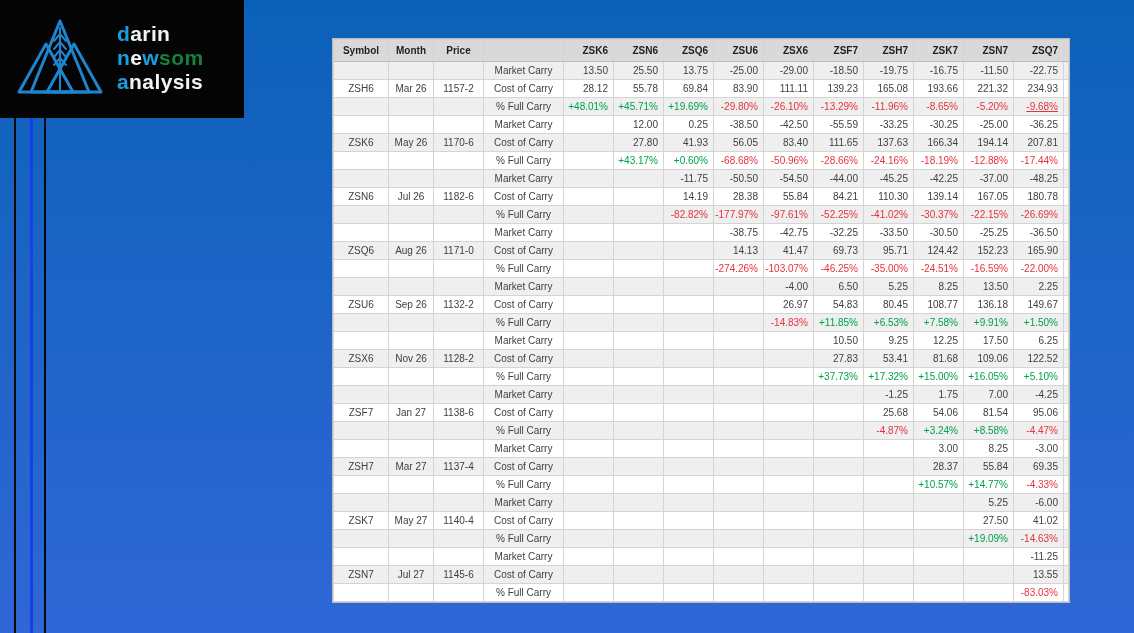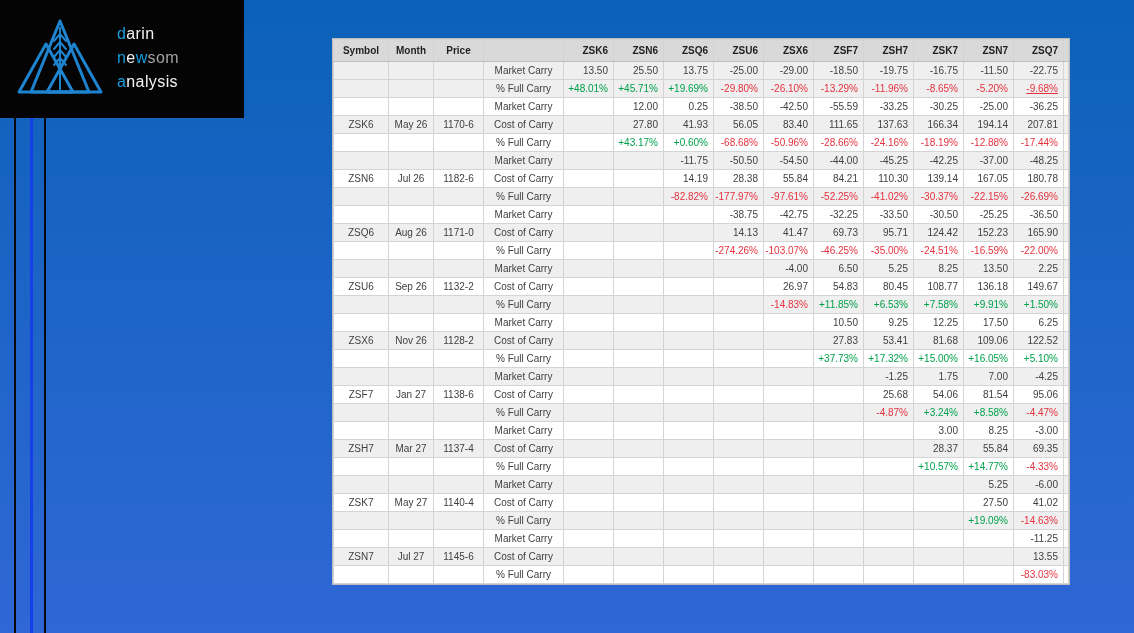--- a/index.html
+++ b/index.html
@@ -4,21 +4,21 @@
 <style>
   html,body { margin:0; padding:0; }
   .page {
     position:relative; width:1134px; height:633px; overflow:hidden;
     background:linear-gradient(180deg, #0b61b8 0%, #1c64c6 45%, #2f67d6 100%);
     font-family:"Liberation Sans", sans-serif;
   }
   
   .logo-box { position:absolute; left:0; top:0; width:244px; height:118px; background:#040404; }
   .logo-mark { position:absolute; left:10px; top:16px; }
-  .logo-text { position:absolute; left:117px; top:22px; font-size:16px; line-height:24px; color:#f3f3f3; letter-spacing:0.4px; font-weight:400; }
+  .logo-text { position:absolute; left:117px; top:22px; font-size:21px; line-height:24px; color:#f3f3f3; letter-spacing:0.4px; font-weight:700; }
   
   .vline { position:absolute; top:118px; bottom:0; }
   .vl1 { left:14px; width:2px; background:#06080c; }
   .vl2 { left:30px; width:3px; }
   .vl3 { left:44px; width:2px; background:#06080c; }
   
   .table-wrap { position:absolute; left:332px; top:38px; background:#ffffff; border:1px solid #bdbdbd; }
   table.carry { border-collapse:collapse; table-layout:fixed; font-size:10px; color:#404040; }
   table.carry th, table.carry td {
     border:1px solid #d4d4d4; height:17px; padding:0 0 0 0;
@@ -48,21 +48,21 @@
         <polygon points="50,5 21,76 79,76" stroke-width="3"></polygon>
         <line x1="50" y1="12" x2="50" y2="74" stroke-width="2"></line>
         <path d="M50,18 L44,25 M50,18 L56,25" stroke-width="2"></path>
         <path d="M50,26 L44,33 M50,26 L56,33" stroke-width="2"></path>
         <path d="M50,34 L44,41 M50,34 L56,41" stroke-width="2"></path>
         <path d="M50,42 L44,49 M50,42 L56,49" stroke-width="2"></path>
       </g>
     </svg>
     <div class="logo-text" id="logoText">
         <div><span style="color: rgb(24, 159, 224);">d</span><span style="color: rgb(243, 243, 243);">arin</span></div>
-        <div><span style="color: rgb(24, 159, 224);">n</span><span style="color: rgb(243, 243, 243);">e</span><span style="color: rgb(24, 159, 224);">w</span><span style="color: #a3a3a3;">som</span></div>
+        <div><span style="color: rgb(24, 159, 224);">n</span><span style="color: rgb(243, 243, 243);">e</span><span style="color: rgb(24, 159, 224);">w</span><span style="color: #15803d;">som</span></div>
         <div><span style="color: rgb(24, 159, 224);">a</span><span style="color: rgb(243, 243, 243);">nalysis</span></div>
       </div>
   </div>
 
   <div class="vline vl1"></div>
   <div class="vline vl2" id="blueLine" style="background: rgb(21, 64, 232);"></div>
   <div class="vline vl3"></div>
 
   <div class="table-wrap">
     <table class="carry" id="carryTable">
@@ -113,20 +113,37 @@
             <td class="cell-r">13.75</td>
             <td class="cell-r">-25.00</td>
             <td class="cell-r">-29.00</td>
             <td class="cell-r">-18.50</td>
             <td class="cell-r">-19.75</td>
             <td class="cell-r">-16.75</td>
             <td class="cell-r">-11.50</td>
             <td class="cell-r">-22.75</td>
             <td></td>
           </tr>
+          <tr class="plain">
+            <td class="cell-c">ZSH6</td>
+            <td class="cell-c">Mar 26</td>
+            <td class="cell-c">1157-2</td>
+            <td class="cell-c">Cost of Carry</td>
+            <td class="cell-r">28.12</td>
+            <td class="cell-r">55.78</td>
+            <td class="cell-r">69.84</td>
+            <td class="cell-r">83.90</td>
+            <td class="cell-r">111.11</td>
+            <td class="cell-r">139.23</td>
+            <td class="cell-r">165.08</td>
+            <td class="cell-r">193.66</td>
+            <td class="cell-r">221.32</td>
+            <td class="cell-r">234.93</td>
+            <td></td>
+          </tr>
           <tr class="stripe">
             <td class="cell-c"></td>
             <td class="cell-c"></td>
             <td class="cell-c"></td>
             <td class="cell-c">% Full Carry</td>
             <td class="cell-r pos" style="color: rgb(0, 161, 75);">+48.01%</td>
             <td class="cell-r pos" style="color: rgb(0, 161, 75);">+45.71%</td>
             <td class="cell-r pos" style="color: rgb(0, 161, 75);">+19.69%</td>
             <td class="cell-r neg" style="color: rgb(229, 50, 62);">-29.80%</td>
             <td class="cell-r neg" style="color: rgb(229, 50, 62);">-26.10%</td>

